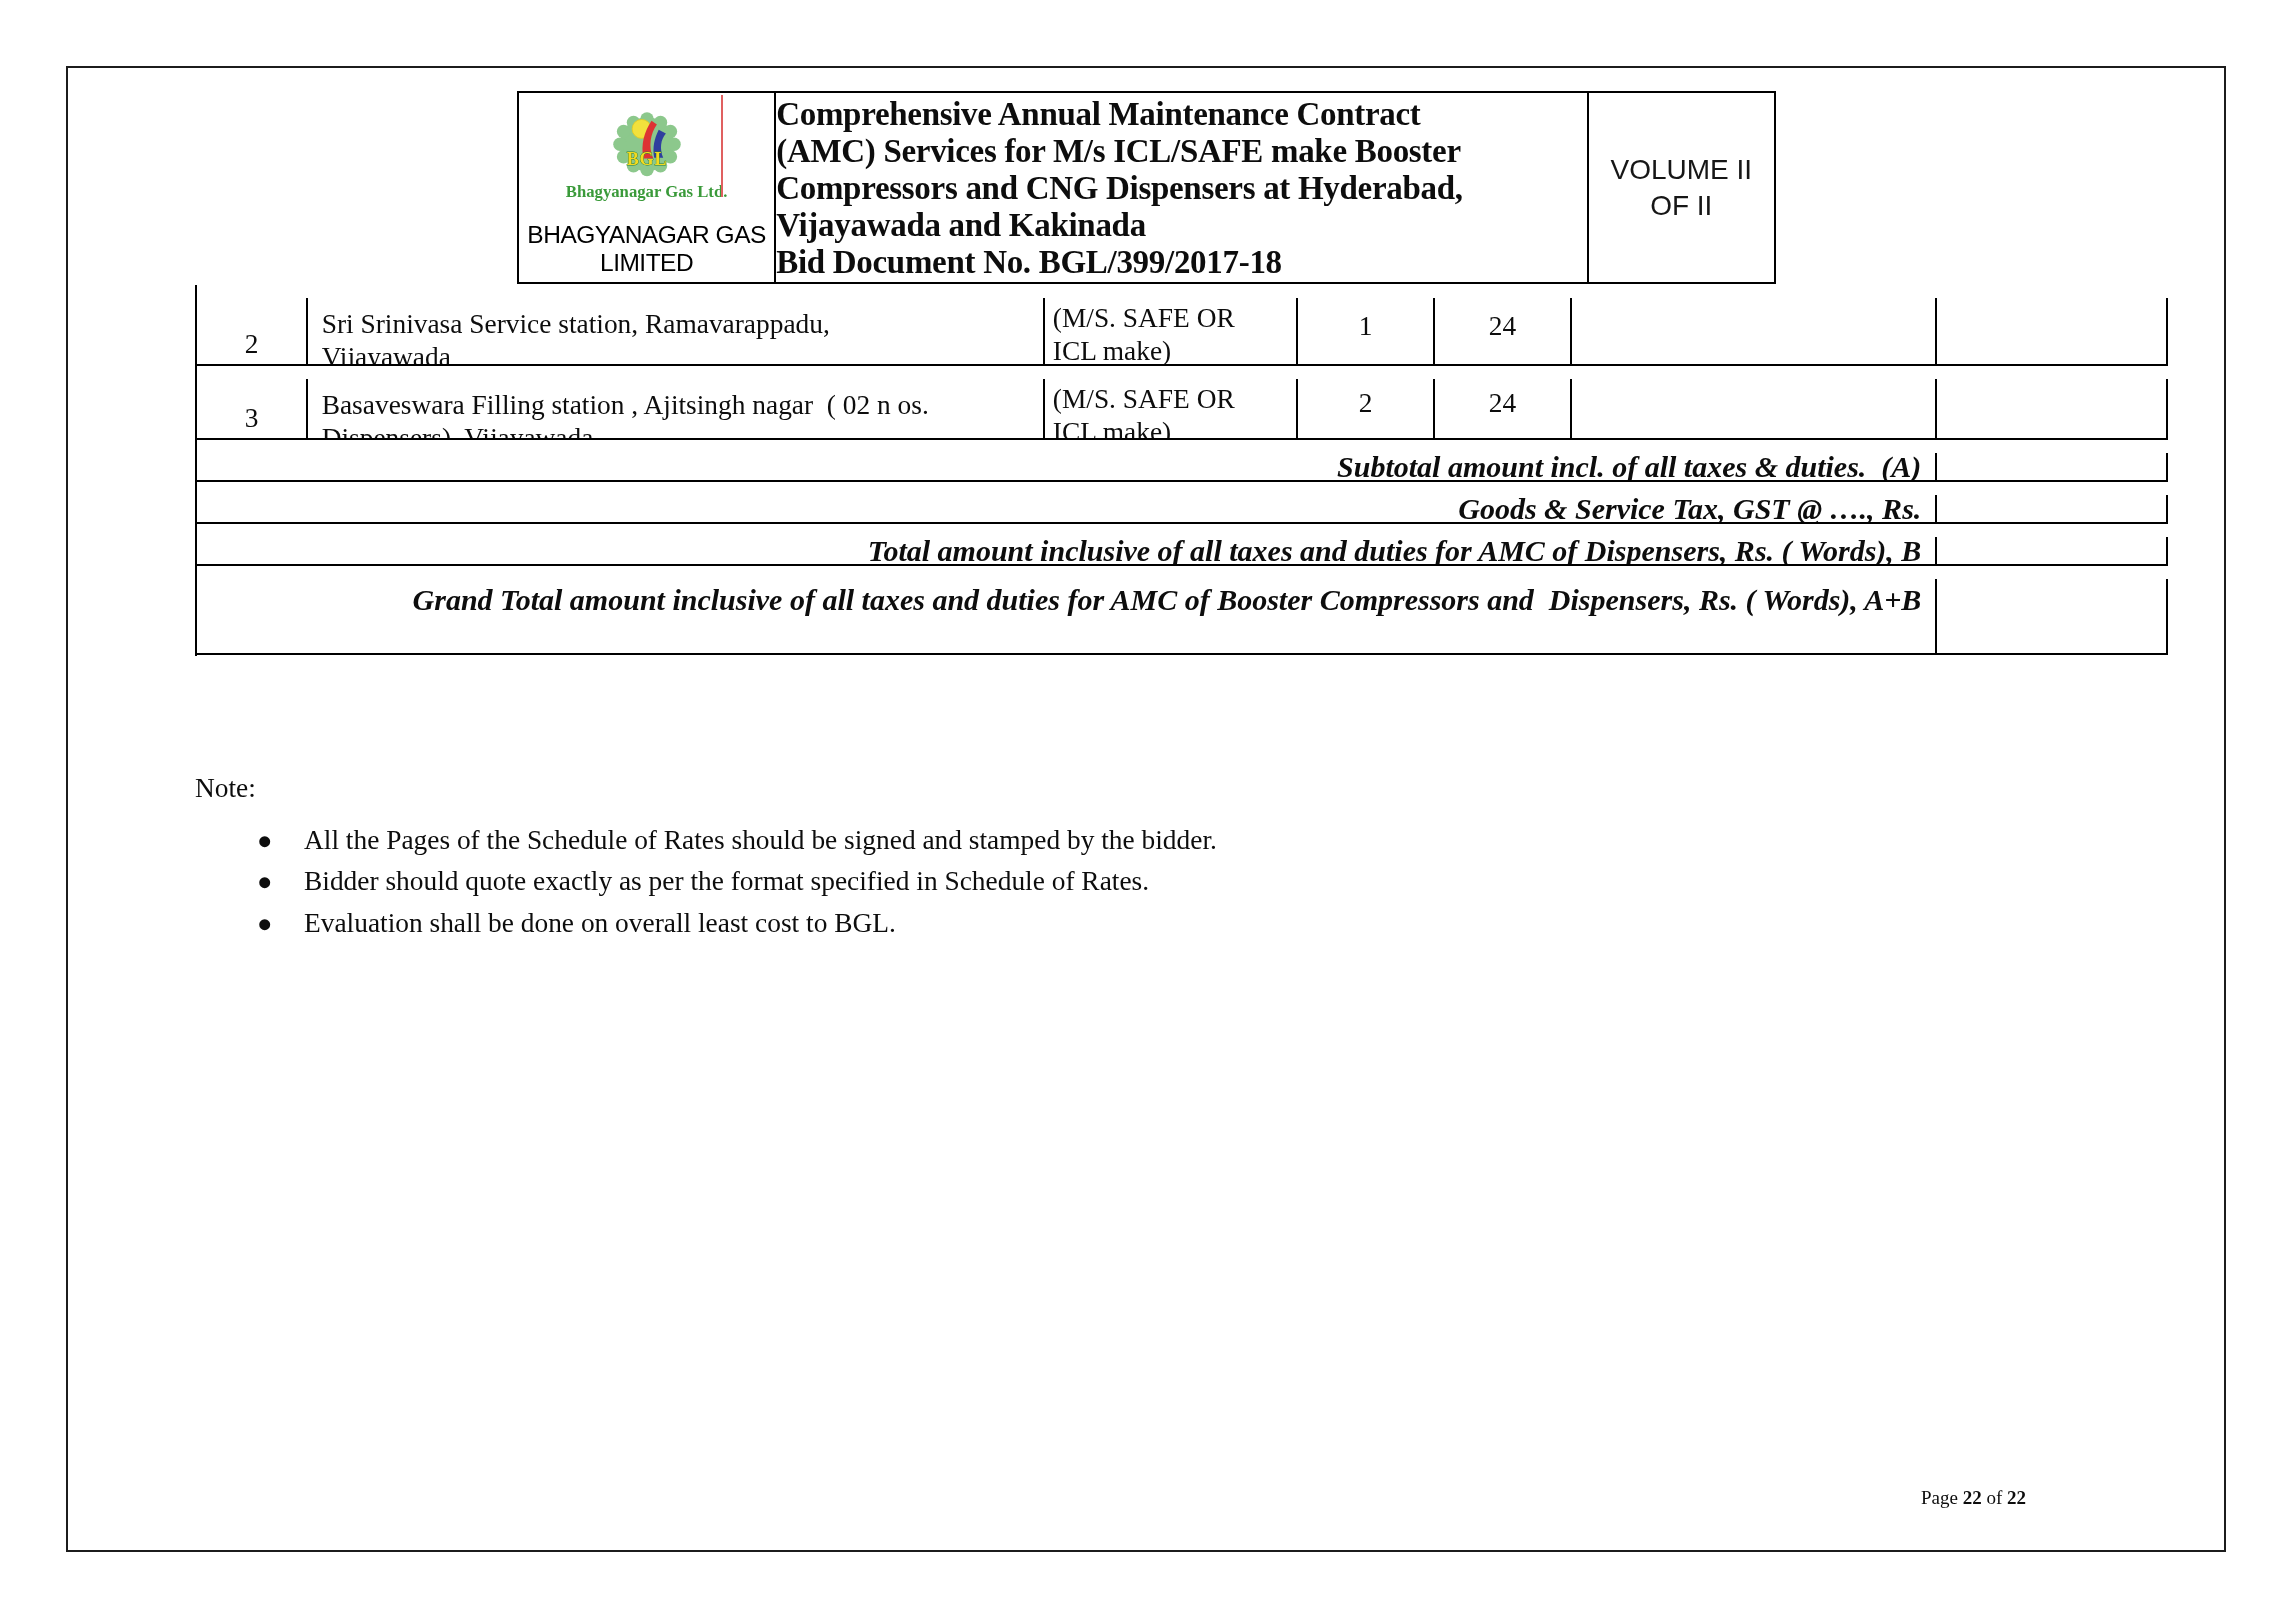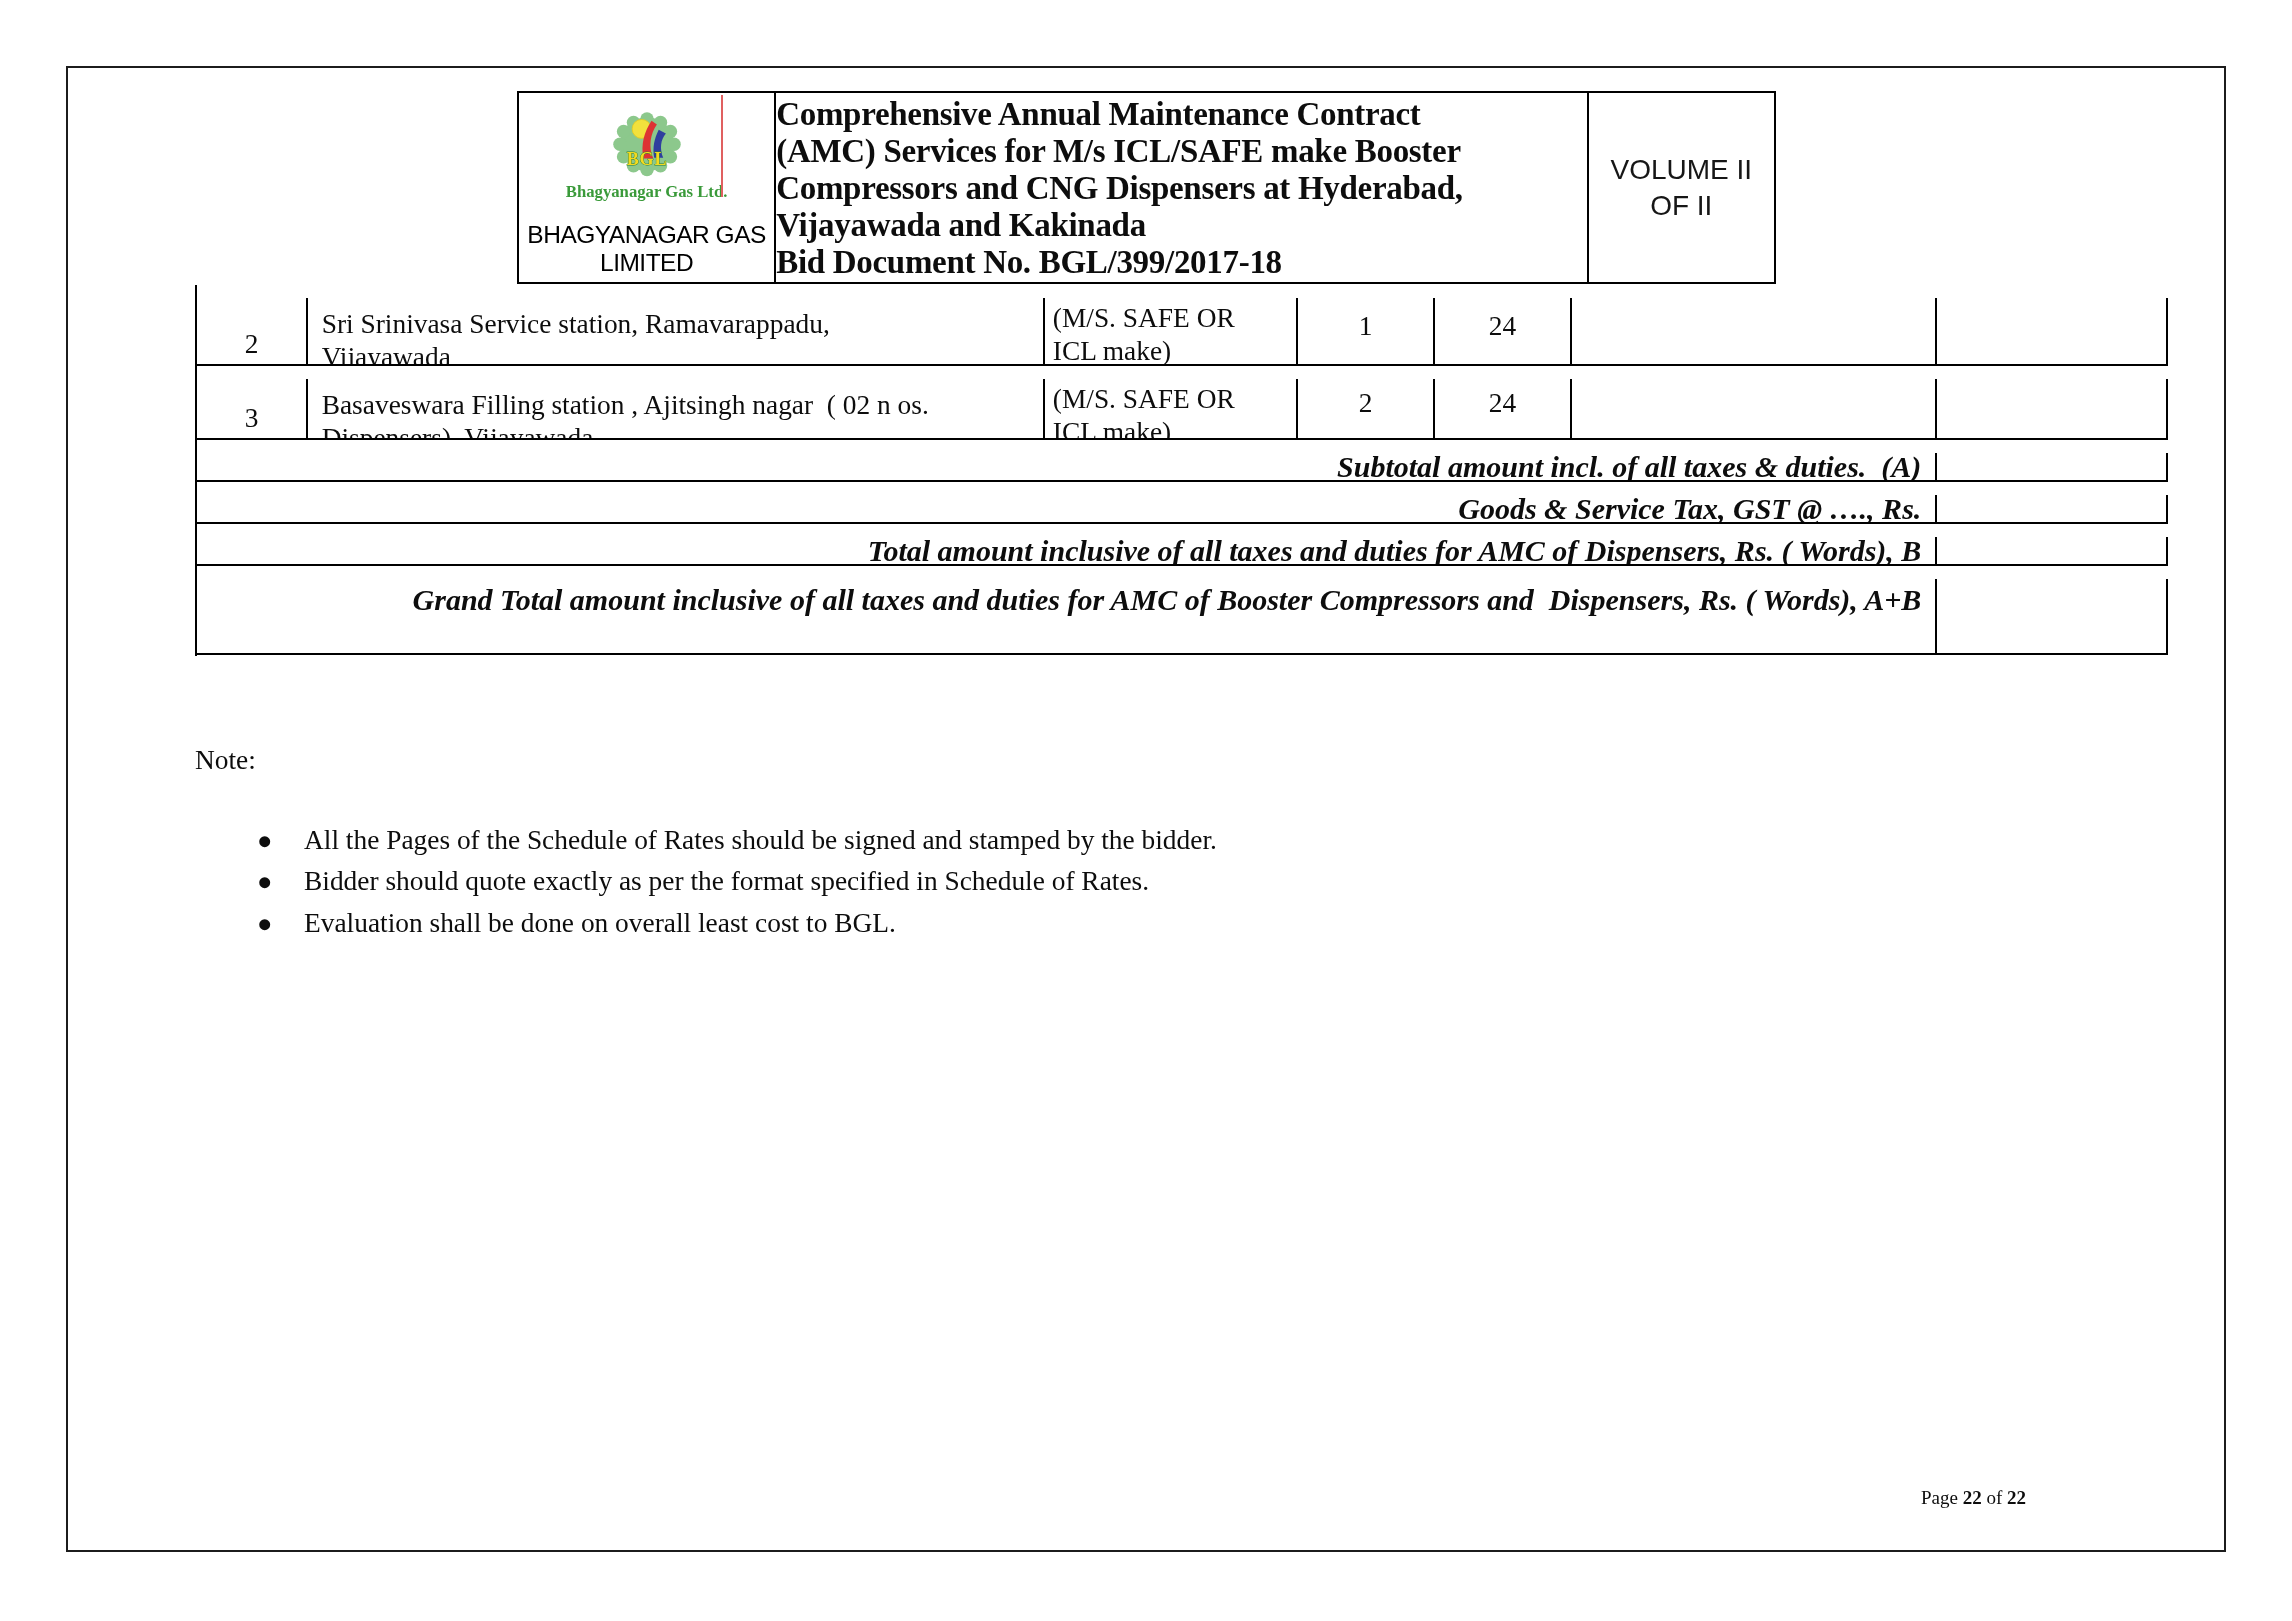--- a/index.html
+++ b/index.html
@@ -75,21 +75,21 @@
   .total-label {
     grid-column: 1 / 7;
     display: flex; align-items: center; justify-content: flex-end;
     padding-right: 13.7px;
     font-weight: bold; font-size: 30px; white-space: pre; font-style: italic;
   }
   .total-label.top-align { align-items: flex-start; padding-top: 3.9px; }
   .amount-cell { }
 
   
-  .note-heading { left: 195px; top: 745px; font-size: 27.4px; }
+  .note-heading { left: 195px; top: 773px; font-size: 27.4px; }
   .bullet-row { left: 257px; display: flex; font-size: 27.4px; line-height: 33px; }
   .bullet-dot { width: 47px; font-size: 25.5px; }
   .b0 { top: 824px; } .b1 { top: 865px; } .b2 { top: 907px; }
 
   
   .page-num { left: 1921px; top: 1487px; width: 235px; font-size: 19px; }
   .page-num b { font-weight: bold; }
 </style>
 </head>
 <body>

